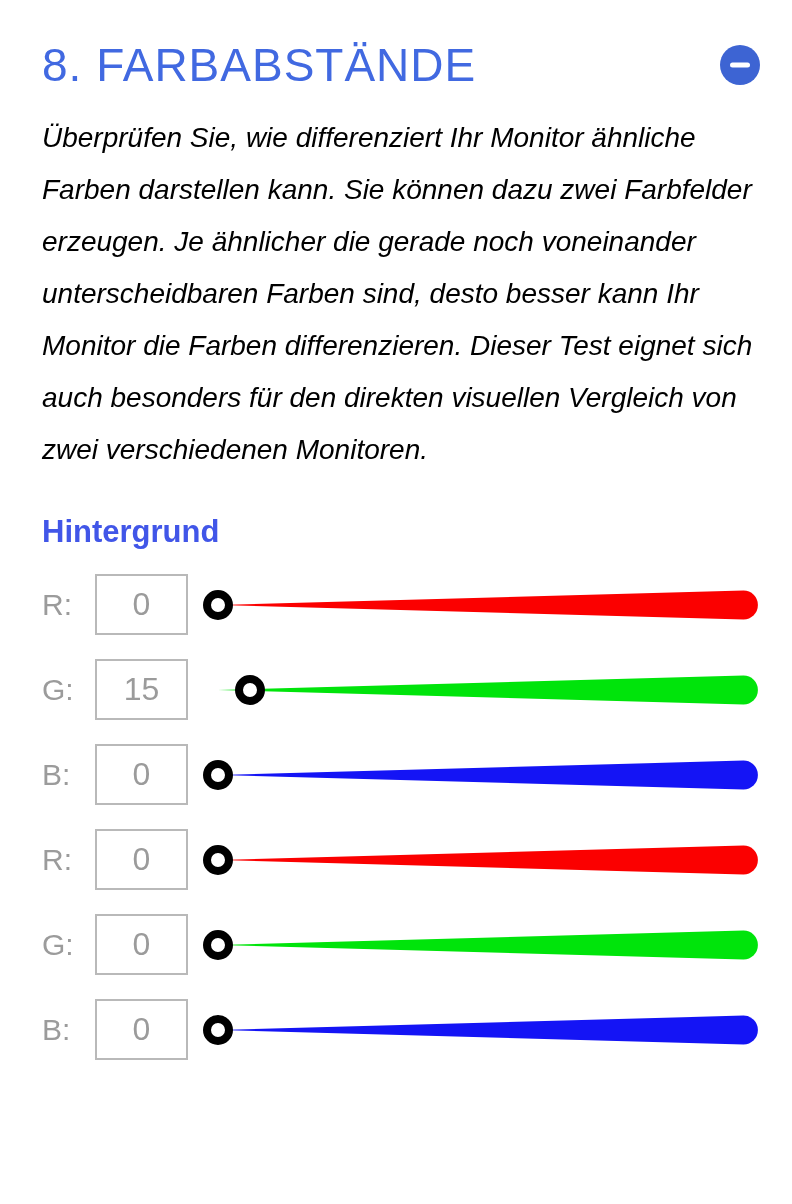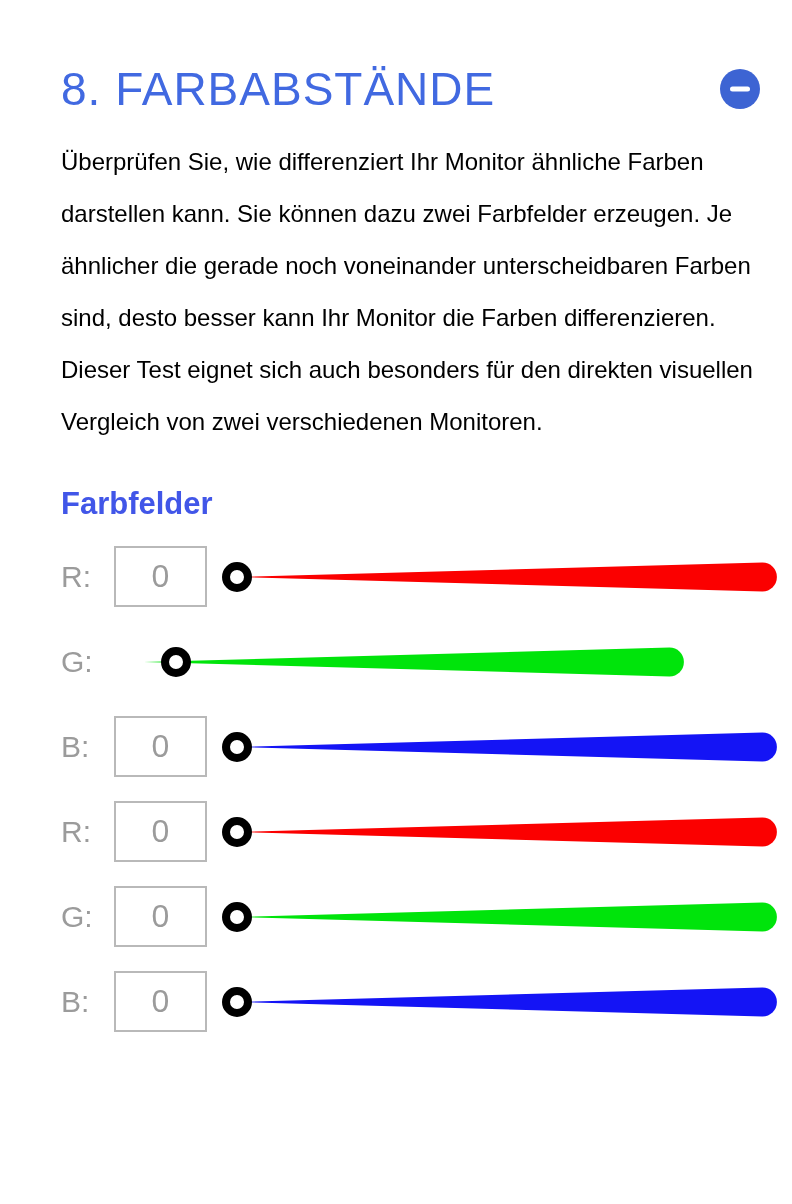--- a/index.html
+++ b/index.html
@@ -3,41 +3,41 @@
 <meta charset="utf-8">
 <style>
   * { margin:0; padding:0; box-sizing:border-box; }
   html, body { background:#ffffff; }
   body {
     width:792px; height:1204px; overflow:hidden;
     font-family:"Liberation Sans", sans-serif;
     font-stretch:condensed;
     color:#000;
   }
-  .page { padding:38px 32px 0 61px;margin-top:24px; }
+  .page { padding:38px 32px 0 42px; }
 
   
   .header-row { display:flex; justify-content:space-between; align-items:center; }
   .page-title {
     font-size:46px; font-weight:300; letter-spacing:1px;
     color:var(--heading-color,#4169e1); white-space:nowrap;
   }
   .collapse-btn {
     width:40px; height:40px; border-radius:50%; border:none;
     background:var(--btn-color,#3d64d3); position:relative; cursor:pointer; flex-shrink:0;
   }
   .collapse-btn .bar {
     position:absolute; left:50%; top:50%; transform:translate(-50%,-50%);
     width:20px; height:5px; border-radius:3px; background:#fff;
   }
 
   
   .description {
     margin-top:20px; max-width:718px;
-    font-size:24px; line-height:52px; font-weight:300; color:#000;
+    font-size:28px; line-height:52px; font-weight:300; color:#000;font-style:italic;
   }
 
   
   .section-title {
     font-size:31px; font-weight:bold; color:var(--label-color,#4156e8);
     margin:38px 0 24px 0;
   }
   .section + .section .section-title { margin-top:24px; }
 
   .row { display:flex; align-items:center; height:61px; margin-bottom:24px; }
@@ -63,35 +63,36 @@
   <div class="header-row">
     <h1 class="page-title">8. FARBABSTÄNDE</h1>
     <button class="collapse-btn">
       <span class="bar"></span>
     </button>
   </div>
 
   <p class="description">Überprüfen Sie, wie differenziert Ihr Monitor ähnliche Farben darstellen kann. Sie können dazu zwei Farbfelder erzeugen. Je ähnlicher die gerade noch voneinander unterscheidbaren Farben sind, desto besser kann Ihr Monitor die Farben differenzieren. Dieser Test eignet sich auch besonders für den direkten visuellen Vergleich von zwei verschiedenen Monitoren.</p>
 
   <div class="section">
-    <div class="section-title">Farbfelder</div>
+    <div class="section-title">Hintergrund</div>
 
     <div class="row">
       <span class="ch-label">R:</span>
       <input class="ch-input" type="text" value="0" style="">
       <div class="slider">
         <svg class="wedge" width="540" height="30" viewBox="0 0 540 30">
           <path d="M 0 15 L 525.5 0.6 A 14.4 14.4 0 0 1 525.5 29.4 Z" fill="#fb0000"></path>
         </svg>
         <div class="handle" style="left: 0px;"></div>
       </div>
     </div>
 
     <div class="row">
       <span class="ch-label">G:</span>
+      <input class="ch-input" type="text" value="15" style="">
       <div class="slider">
         <svg class="wedge" width="540" height="30" viewBox="0 0 540 30">
           <path d="M 0 15 L 525.5 0.6 A 14.4 14.4 0 0 1 525.5 29.4 Z" fill="#00e40b"></path>
         </svg>
         <div class="handle" style="left: 31.7647px;"></div>
       </div>
     </div>
 
     <div class="row">
       <span class="ch-label">B:</span>

